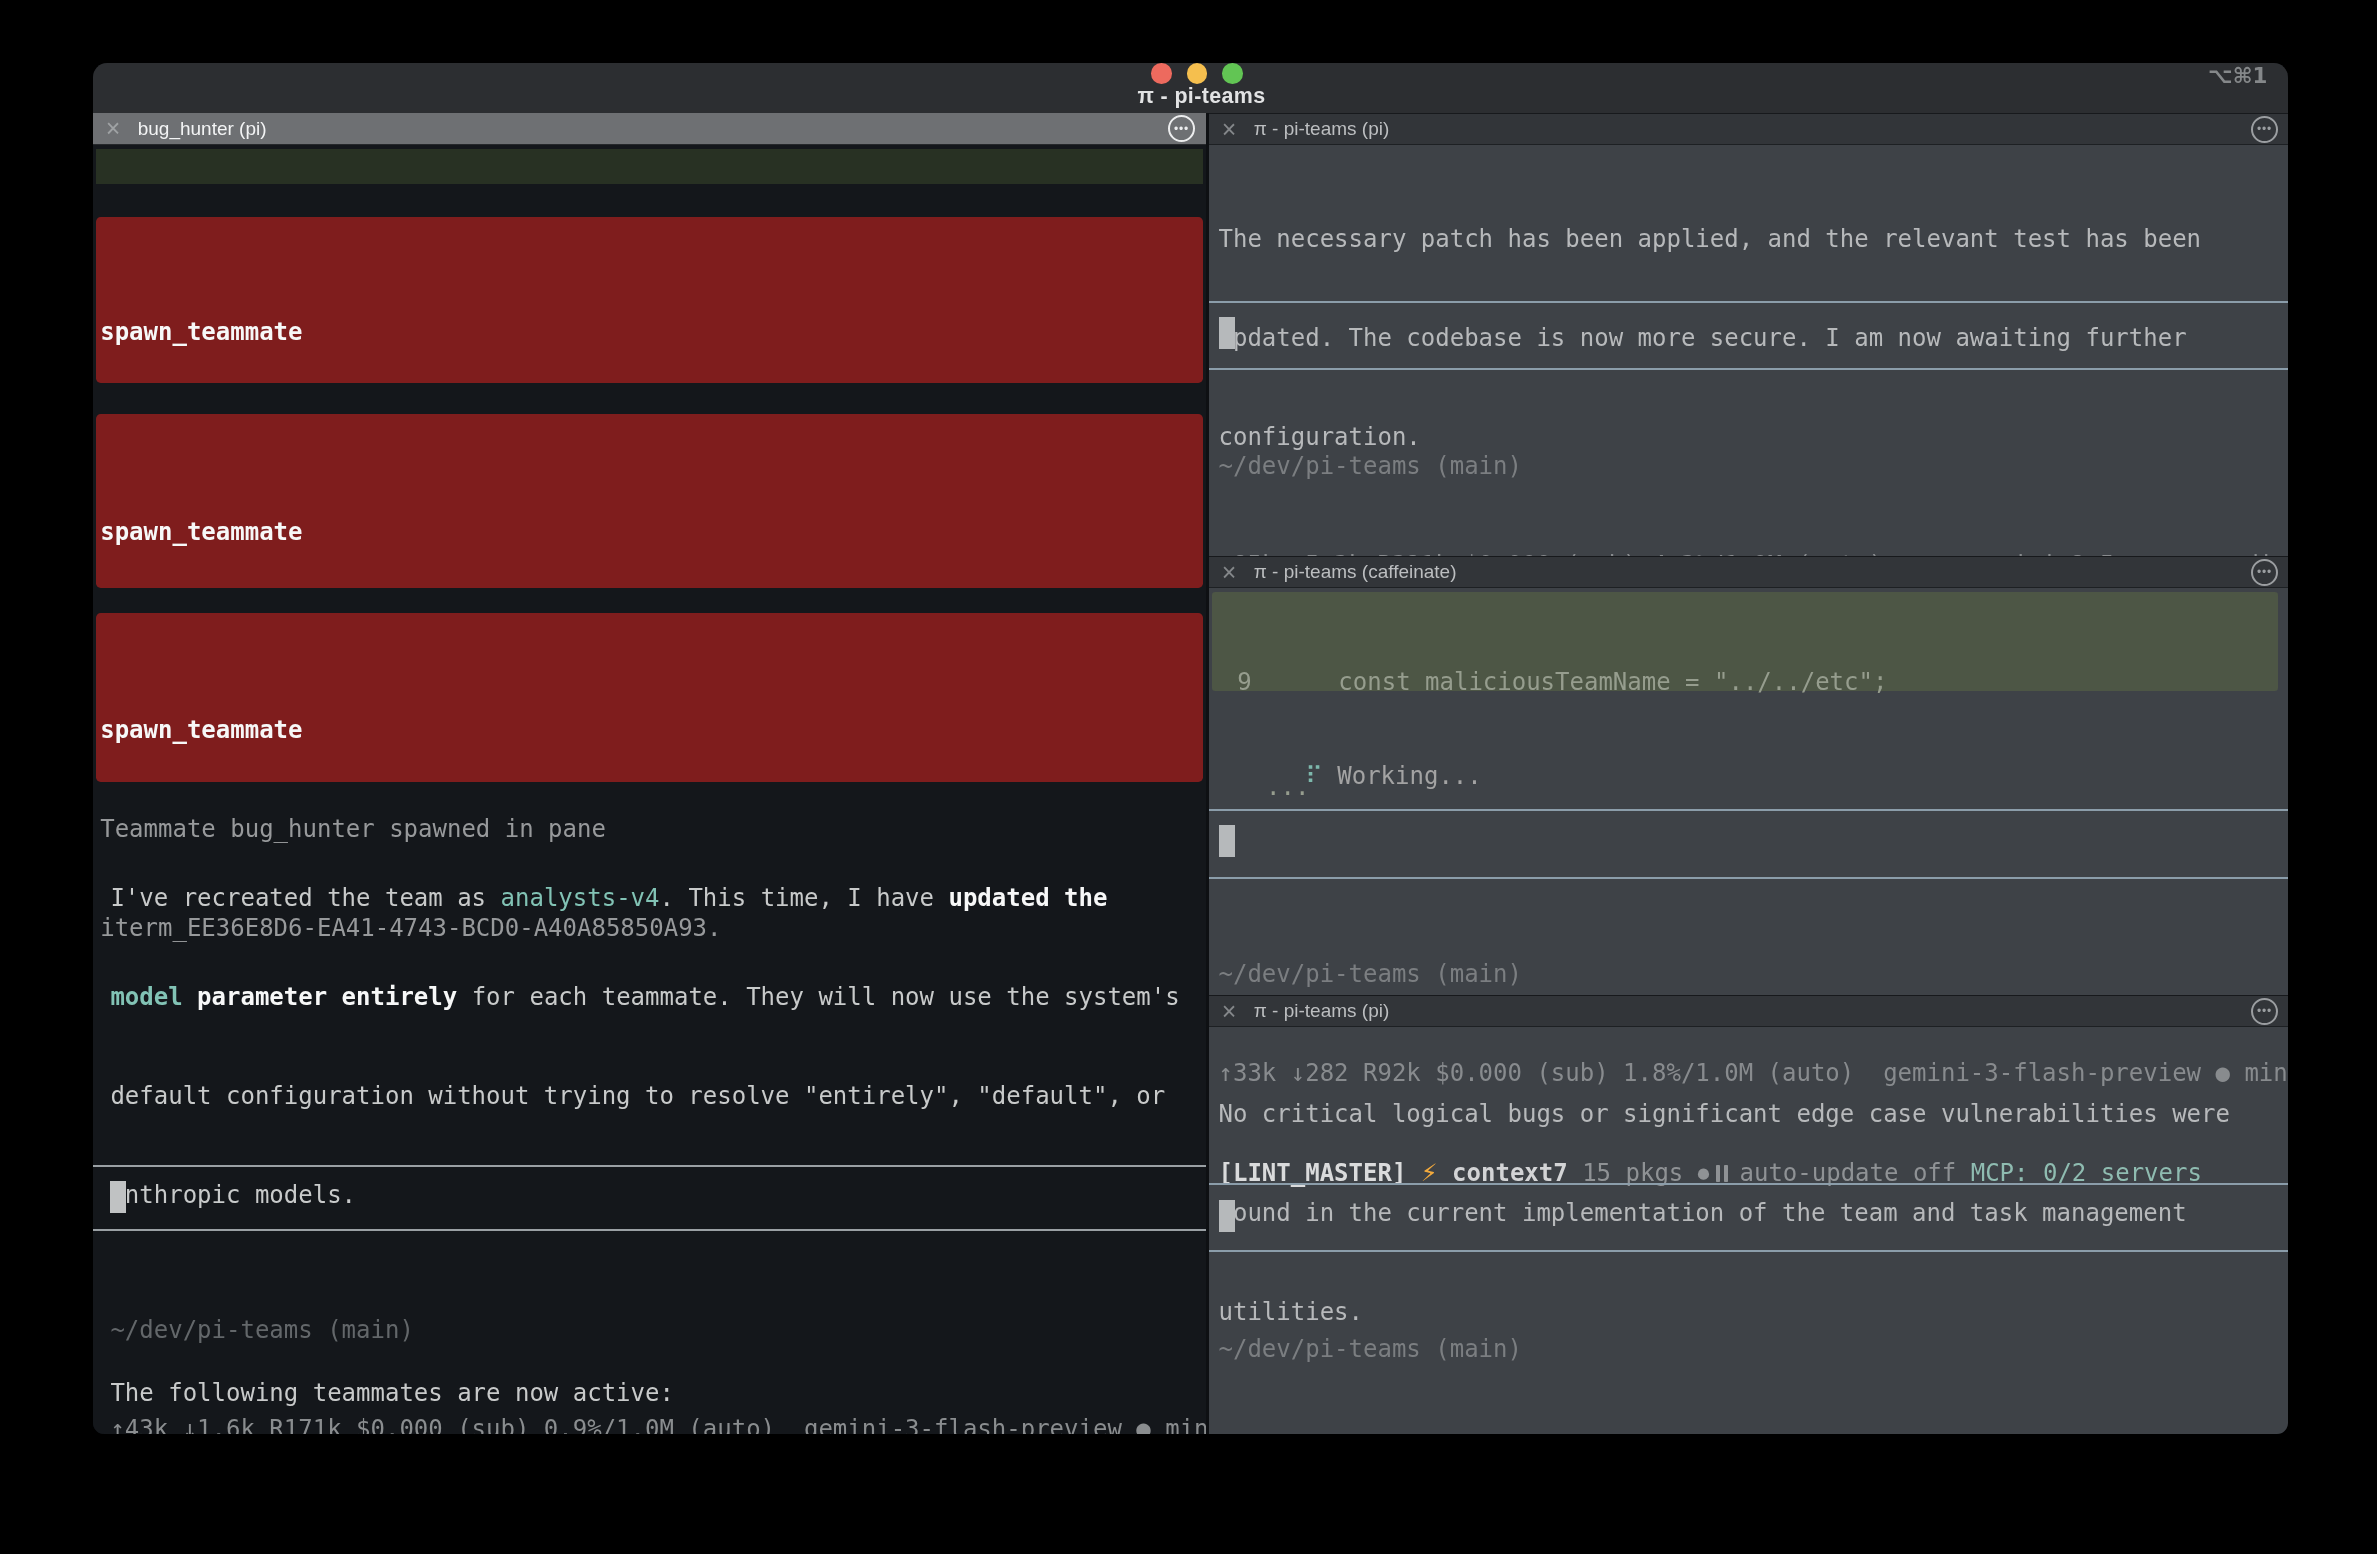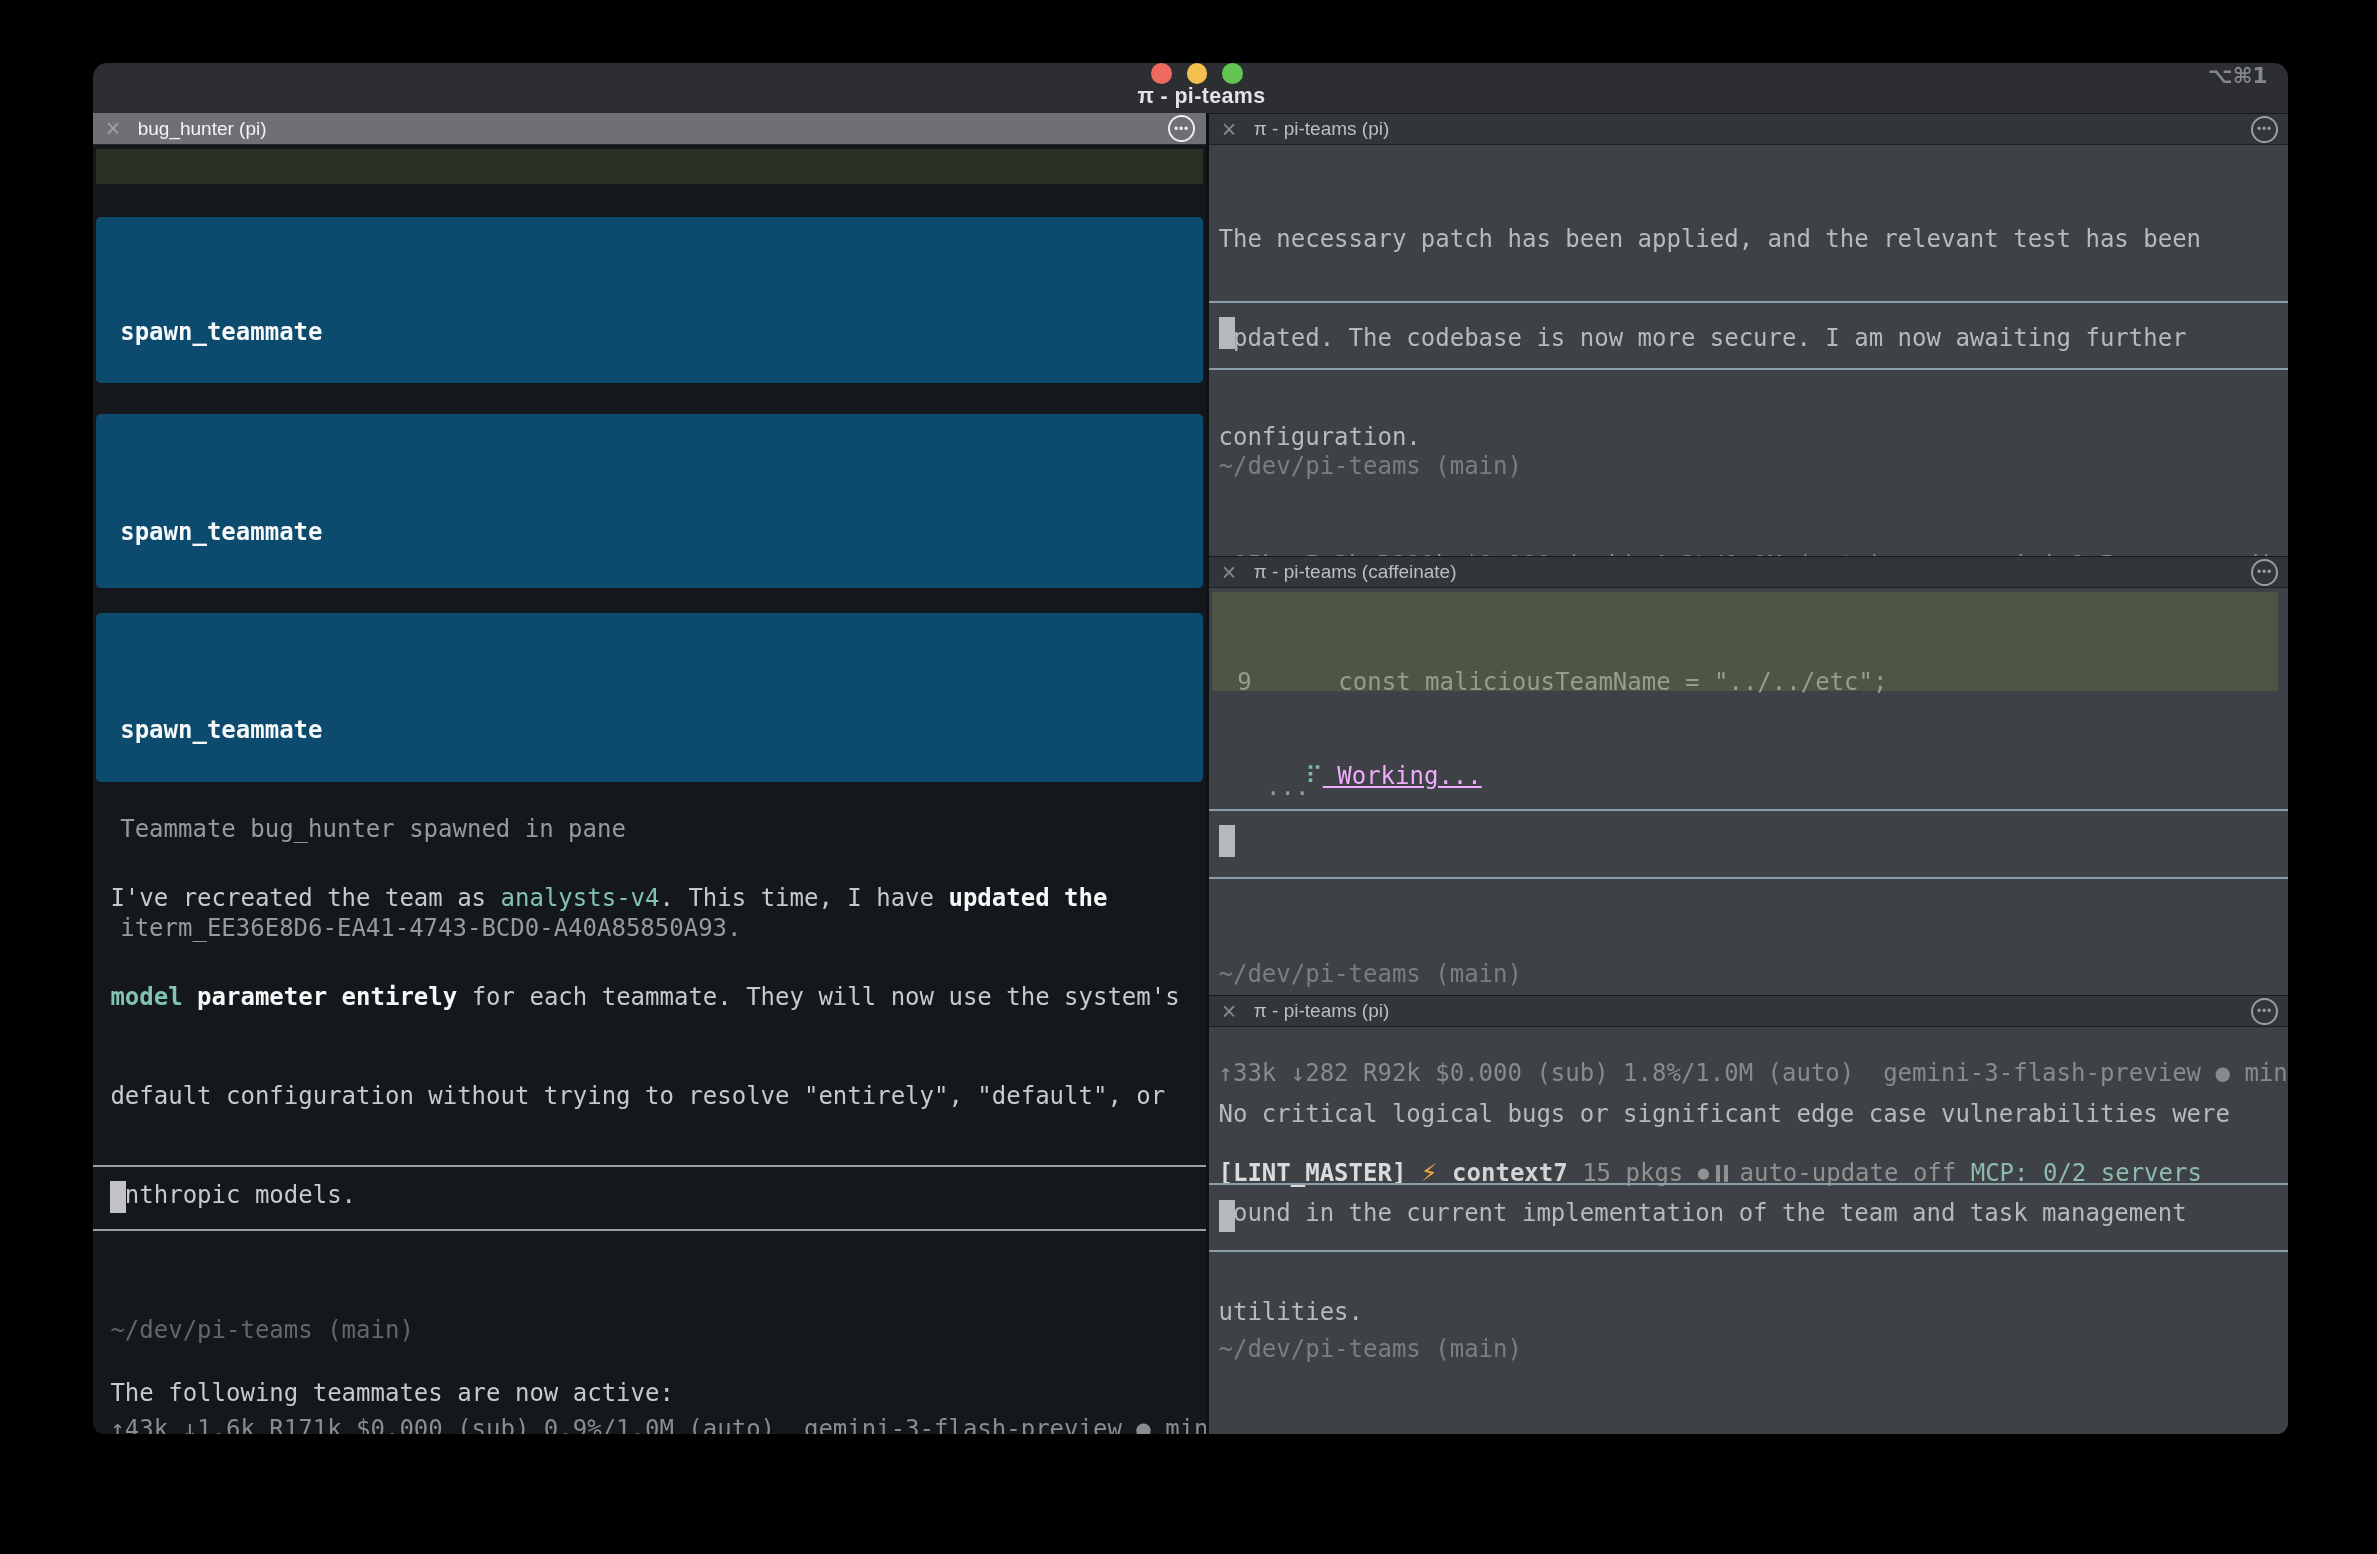--- a/index.html
+++ b/index.html
@@ -69,25 +69,25 @@
 
   
   .rp-text   { color:#b7b9bb; }
   .rp-agent  { color:#dadbdc; font-weight:bold; }
   .rp-cwd     { color:#7b7e81; }
   .rp-metrics { color:#888b8e; }
   .rp-gray    { color:#8f9295; }
   .rp-ctx     { color:#d3d4d6; font-weight:bold; }
   .rp-mcp     { color:#8fbcb1; }
   .rp-spinner { color:#7db8ac; }
-  .rp-working { color:#f0abfc;text-decoration:underline; }
+  .rp-working { color:#a3a3a3; }
 
   .tool-block {
-    position:absolute; left:3.2px; right:3.2px; background:#0c4a6e; border-radius:4.7px;
-    padding-left:24px;
+    position:absolute; left:3.2px; right:3.2px; background:#7f1d1d; border-radius:4.7px;
+    padding-left:4px;
   }
   .strip { position:absolute; left:3.2px; right:3.2px; background:#283123; }
 
   .divider { position:absolute; left:0; right:0; height:1.6px; }
   .col-left  .divider { background:#9aa0a4; }
   .col-right .divider { background:#8b9daa; }
 
   .cursor-block { position:absolute; width:16px; height:32px; }
   .col-left  .cursor-block { background:#c0c2c3; left:17.4px; }
   .col-right .cursor-block { background:#b6b9bb; left:9.5px; }

